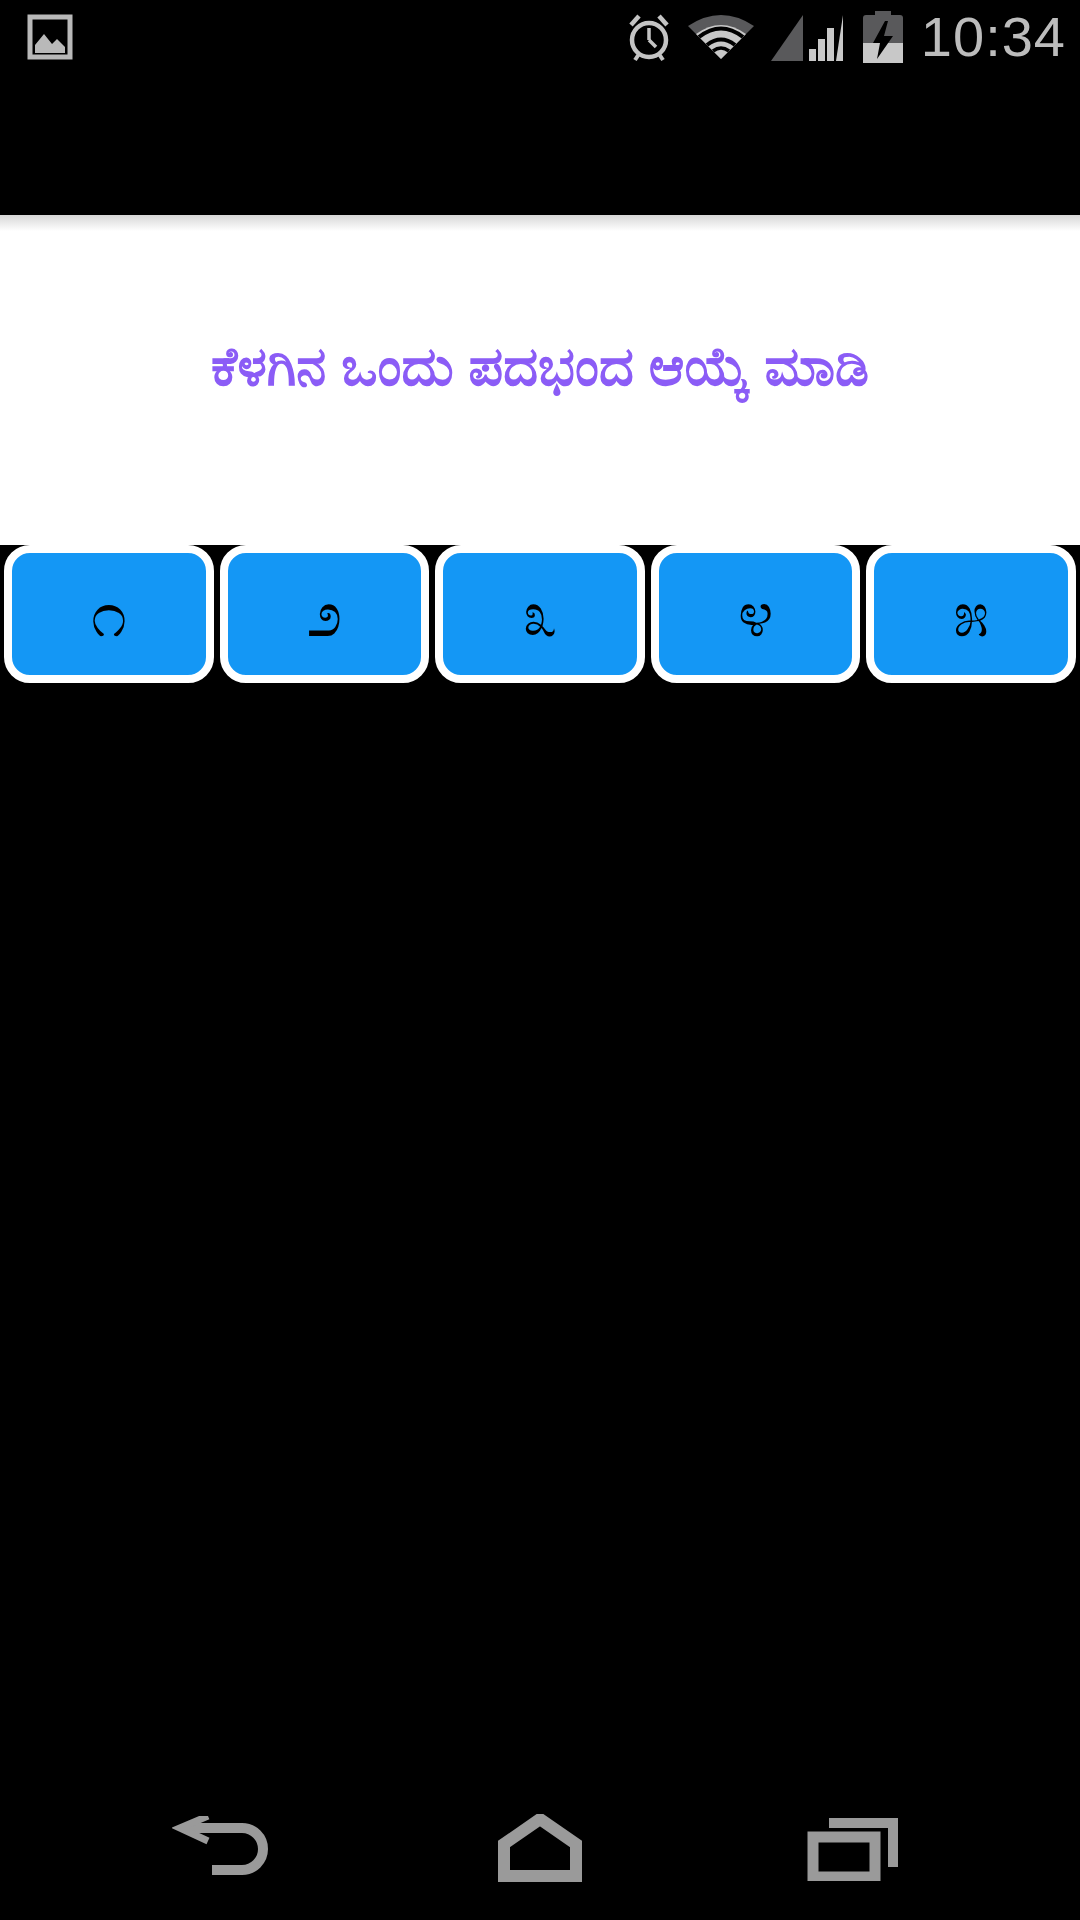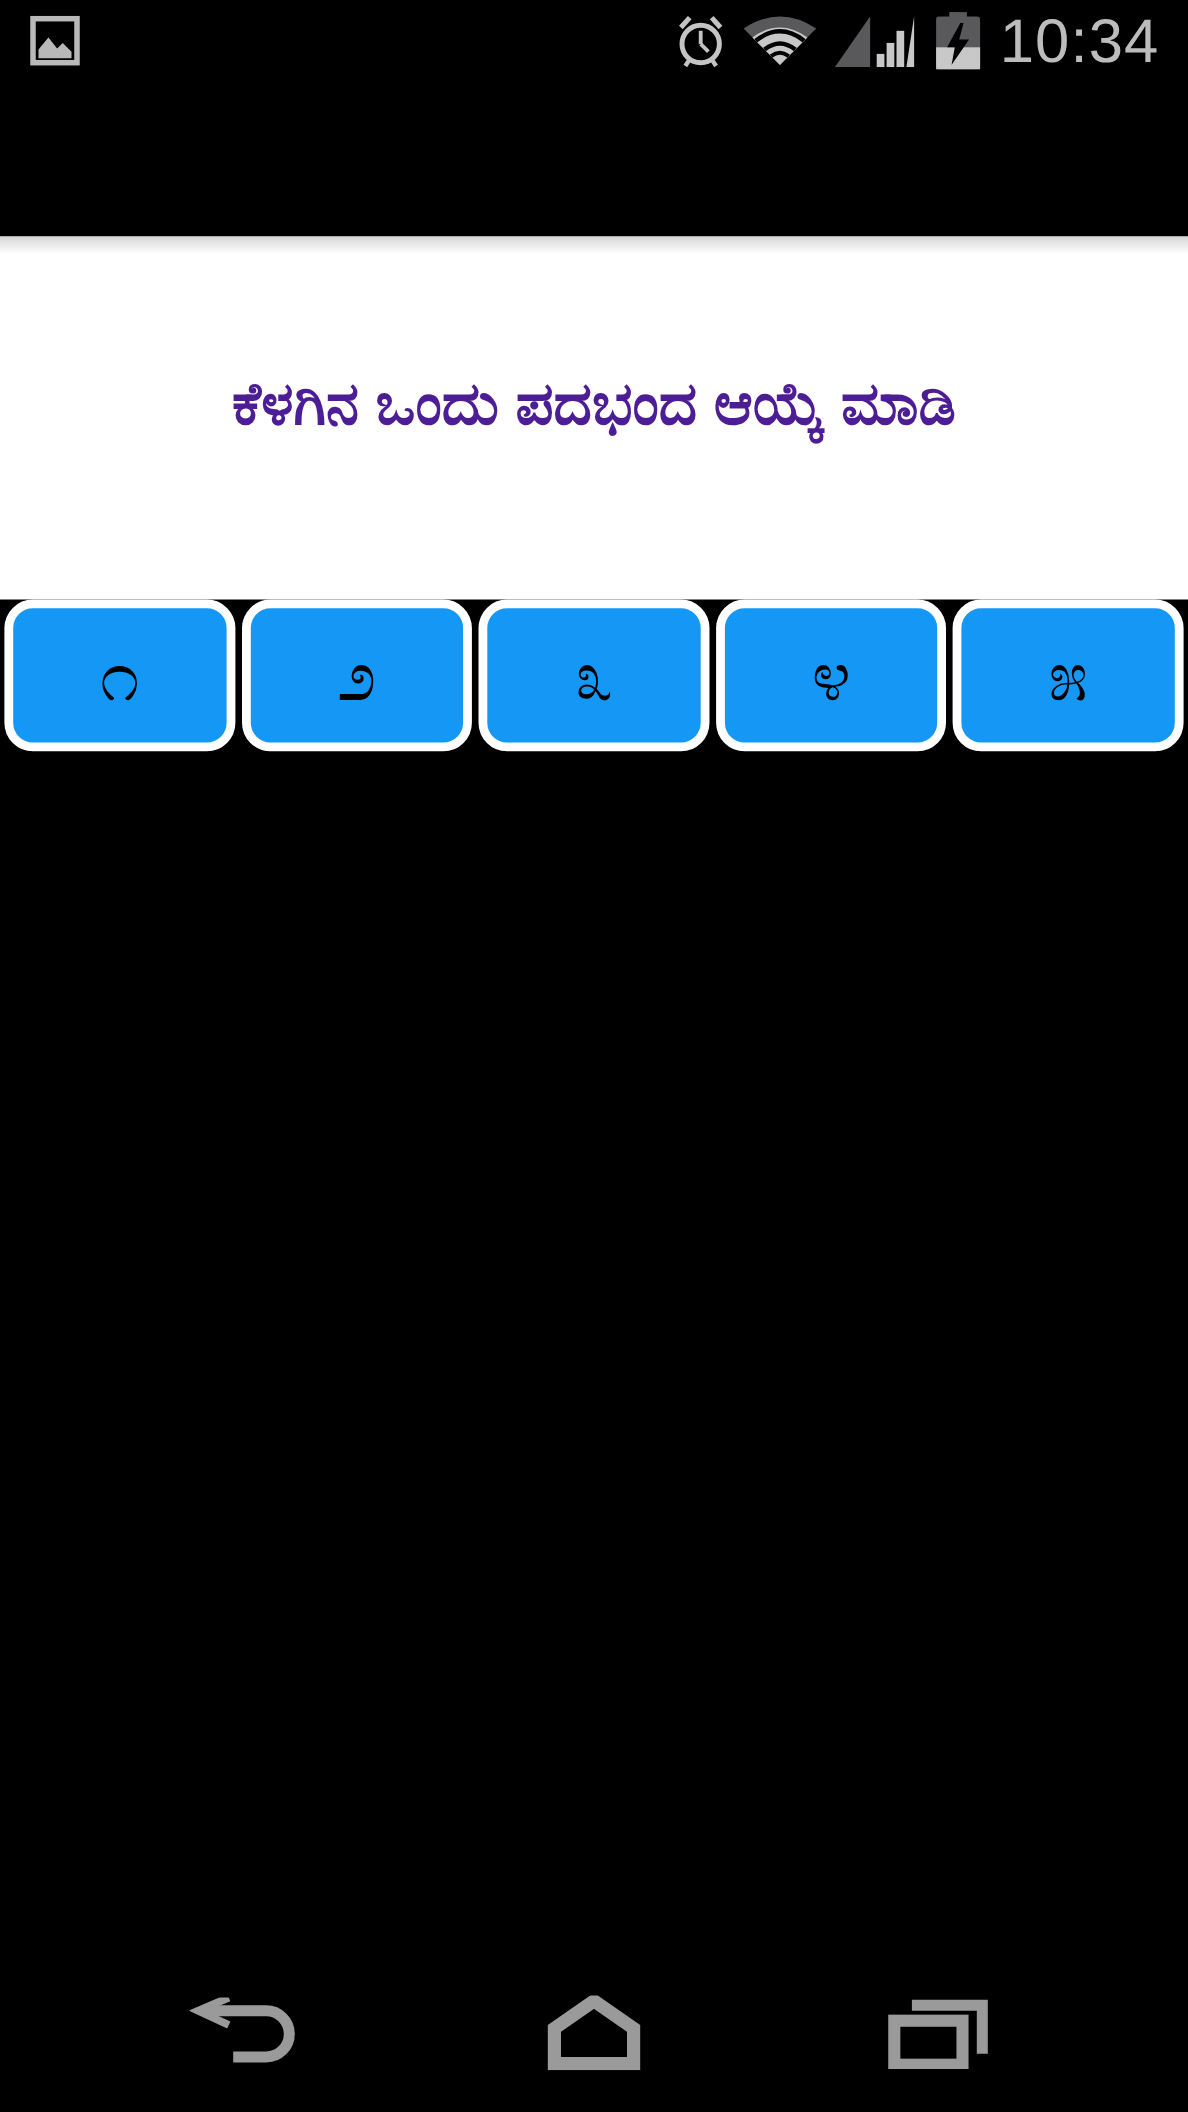--- a/index.html
+++ b/index.html
@@ -6,21 +6,21 @@
   .screen{
     position:relative;width:1080px;height:1920px;background:#000;overflow:hidden;
     font-family:"Liberation Sans", sans-serif;
   }
   
   .status-bar{
     position:absolute;top:0;left:0;width:1080px;height:73px;background:#000;
     display:flex;align-items:center;justify-content:space-between;
   }
   .status-left{display:flex;align-items:center;padding-left:26px;}
-  .status-right{display:flex;align-items:center;gap:12px;padding-right:26px;}
+  .status-right{display:flex;align-items:center;gap:12px;padding-right:14px;}
   .clock-text{
     color:var(--status-text,#bcbcbc);font-size:56px;line-height:73px;letter-spacing:1px;
   }
   
   .title-bar{
     position:absolute;top:73px;left:0;width:1080px;height:142px;
     background:var(--titlebar-bg,#282828);
     display:flex;align-items:center;
   }
   .app-icon{
@@ -35,21 +35,21 @@
   
   .content{
     position:absolute;top:215px;left:0;width:1080px;height:330px;background:#fff;
     display:flex;align-items:center;justify-content:center;
   }
   .content::before{
     content:"";position:absolute;top:0;left:0;right:0;height:16px;
     background:linear-gradient(#d7d7d7,rgba(255,255,255,0));
   }
   .instruction{
-    color:#4c1d95;font-size:54px;font-weight:bold;text-align:center;
+    color:#8b5cf6;font-size:54px;font-weight:bold;text-align:center;
     padding-bottom:26px;
   }
   
   .button-row{
     position:absolute;top:545px;left:0;width:1080px;height:140px;
     display:flex;gap:6px;padding:0 4px;box-sizing:border-box;
   }
   .num-button{
     flex:1 1 0;height:138px;
     background:var(--button-blue,#1497f5);

